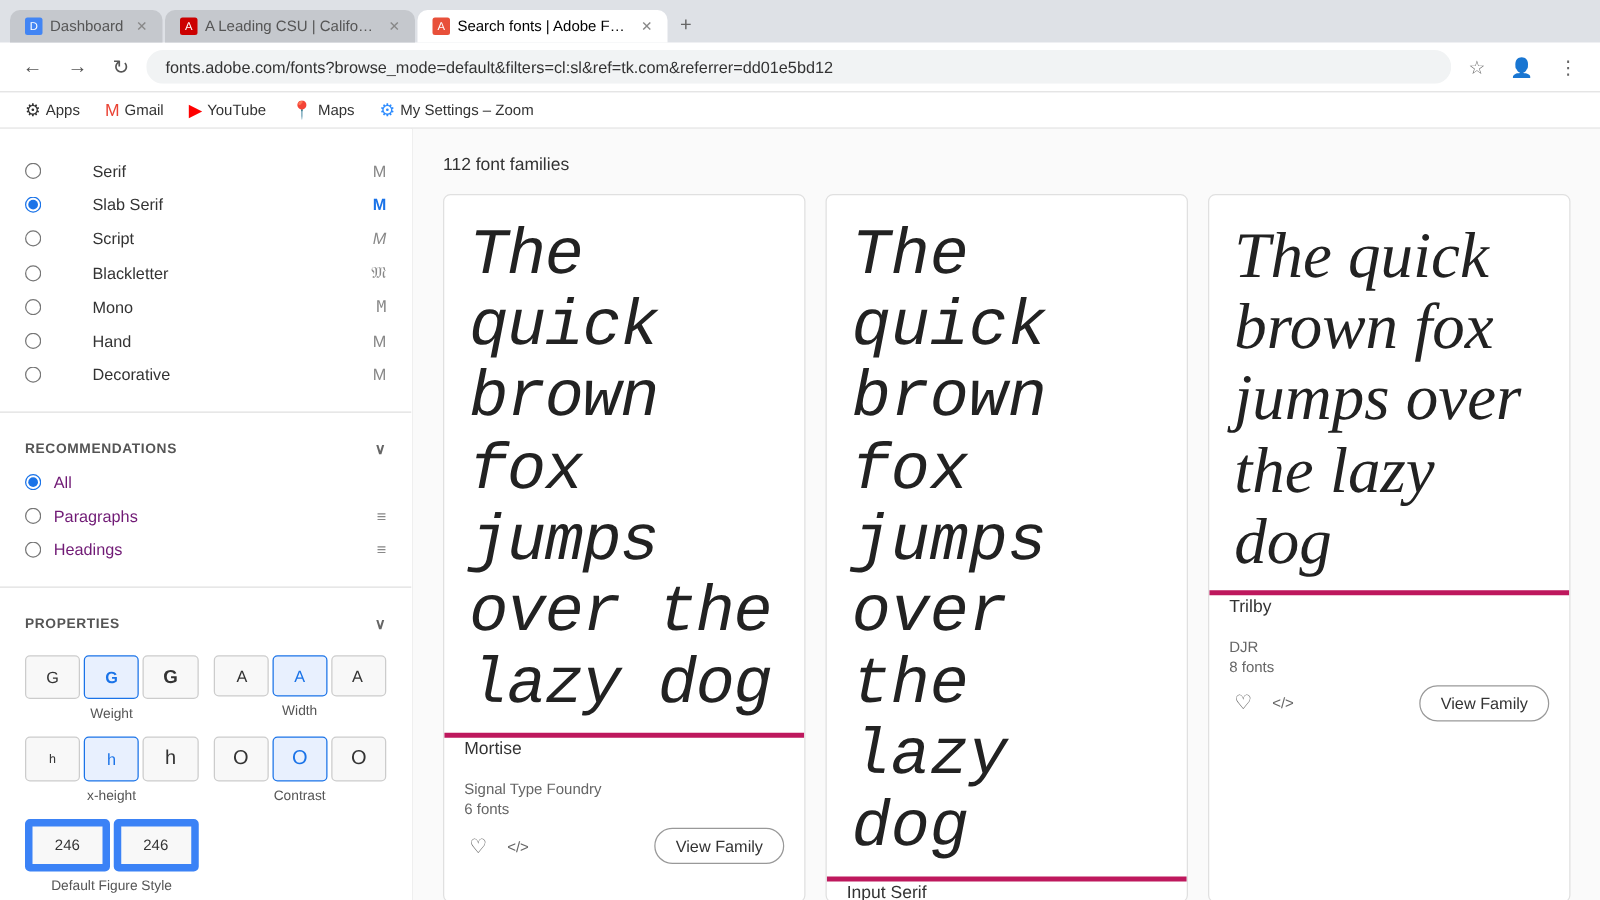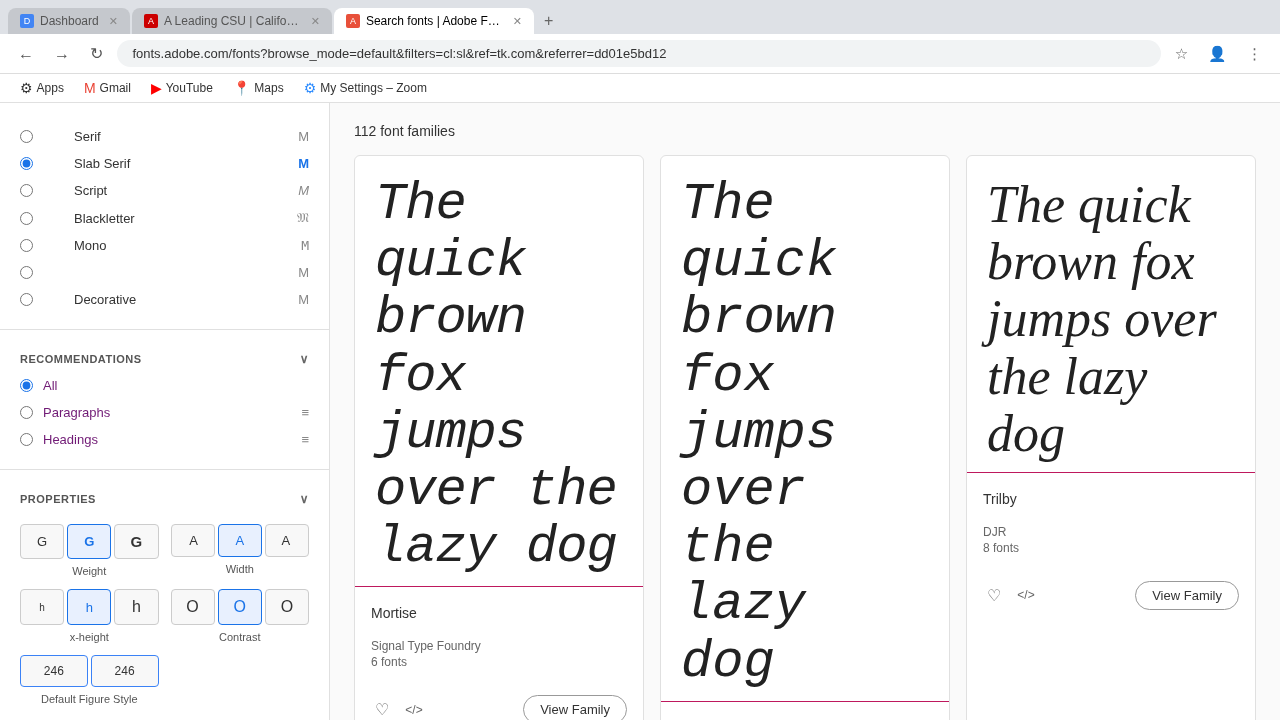--- a/index.html
+++ b/index.html
@@ -47,30 +47,30 @@
 
     .properties-section { padding: 8px 0; }
     .prop-grid { display: grid; grid-template-columns: 1fr 1fr; gap: 12px; padding: 12px 20px; }
     .prop-group { display: flex; flex-direction: column; gap: 6px; }
     .prop-label { font-size: 11px; color: #555; text-align: center; }
     .prop-buttons { display: flex; gap: 3px; }
     .prop-btn { flex: 1; border: 1px solid #ccc; background: #f8f8f8; border-radius: 4px; padding: 8px 4px; cursor: pointer; font-size: 13px; text-align: center; color: #333; }
     .prop-btn.active { border-color: #1a73e8; background: #e8f0fe; color: #1a73e8; }
     .prop-btn.bold { font-weight: 700; }
     .prop-btn.light { font-weight: 300; }
-    .prop-btn-num { flex: 1; border: 1px solid #3b82f6; background: #f8f8f8; border-radius: 4px; padding: 8px 4px; cursor: pointer; font-size: 12px; text-align: center; color: #333; }
+    .prop-btn-num { flex: 1; border: 6px solid #3b82f6; background: #f8f8f8; border-radius: 4px; padding: 8px 4px; cursor: pointer; font-size: 12px; text-align: center; color: #333; }
 
     
     .main-content { flex: 1; overflow-y: auto; padding: 20px 24px; background: #fafafa; }
     .result-count { font-size: 14px; color: #333; margin-bottom: 16px; }
 
     .font-grid { display: grid; grid-template-columns: repeat(3, 1fr); gap: 16px; }
     .font-card { background: #fff; border: 1px solid #e0e0e0; border-radius: 6px; overflow: hidden; cursor: pointer; }
     .font-preview { padding: 20px 20px 10px; min-height: 160px; overflow: hidden; font-style: italic; }
-    .font-info { padding: 18px 16px; border-top: 1px solid #be185d; }
+    .font-info { padding: 0 16px; border-top: 4px solid #be185d; }
     .font-name { font-size: 14px; font-weight: 500; color: #333; }
     .font-foundry { font-size: 12px; color: #666; margin-top: 18px; }
     .font-count { font-size: 12px; color: #666; margin-top: 2px; }
     .font-actions { display: flex; align-items: center; padding: 8px 16px 12px; gap: 8px; }
     .action-btn { background: none; border: none; font-size: 16px; color: #666; cursor: pointer; padding: 4px; }
     .view-family-btn { margin-left: auto; border: 1px solid #999; background: #fff; border-radius: 20px; padding: 6px 16px; font-size: 13px; cursor: pointer; color: #333; }
 
     
     .preview-mortise { font-family: 'Courier New', Courier, monospace; font-size: 52px; line-height: 1.1; color: #222; letter-spacing: -1px; }
     .preview-input-serif { font-family: 'Courier New', Courier, monospace; font-size: 52px; line-height: 1.1; color: #222; font-weight: 400; }
@@ -161,20 +161,21 @@
         <span class="filter-label">Blackletter</span>
         <span class="filter-icon">𝔐</span>
       </div>
       <div class="filter-item">
         <input type="radio" name="fonttype" style="">
         <span class="filter-label">Mono</span>
         <span class="filter-icon" style="font-family:monospace;">M</span>
       </div>
       <div class="filter-item">
         <input type="radio" name="fonttype" style="">
+        <span class="filter-label">Hand</span>
         <span class="filter-icon">M</span>
       </div>
       <div class="filter-item">
         <input type="radio" name="fonttype" style="">
         <span class="filter-label">Decorative</span>
         <span class="filter-icon">M</span>
       </div>
     </div>
 
     <div class="divider"></div>

